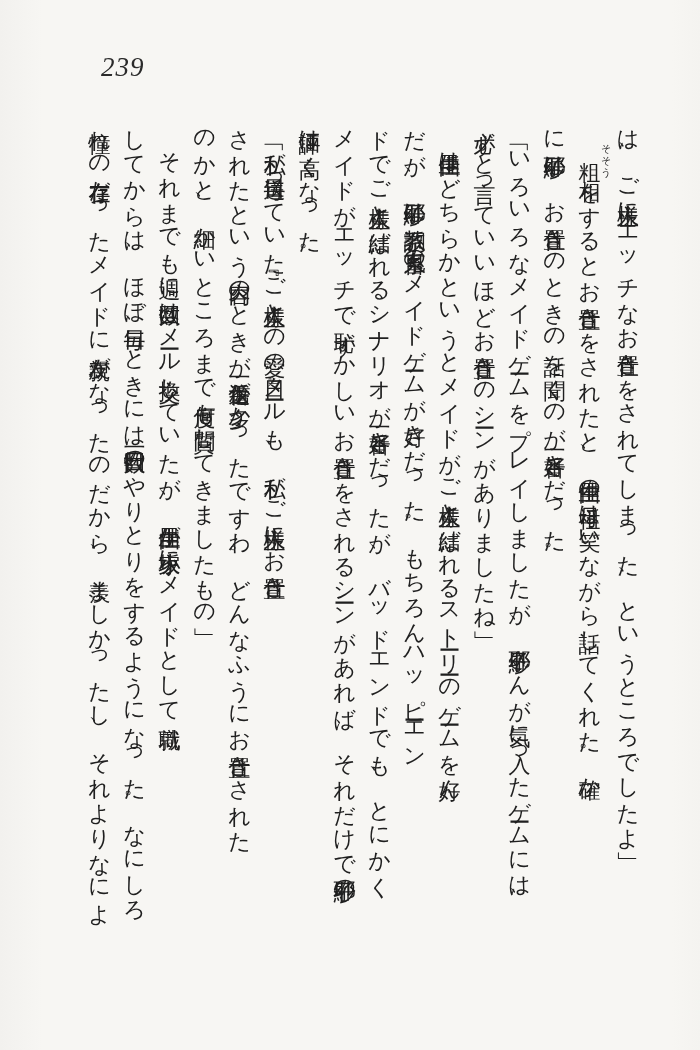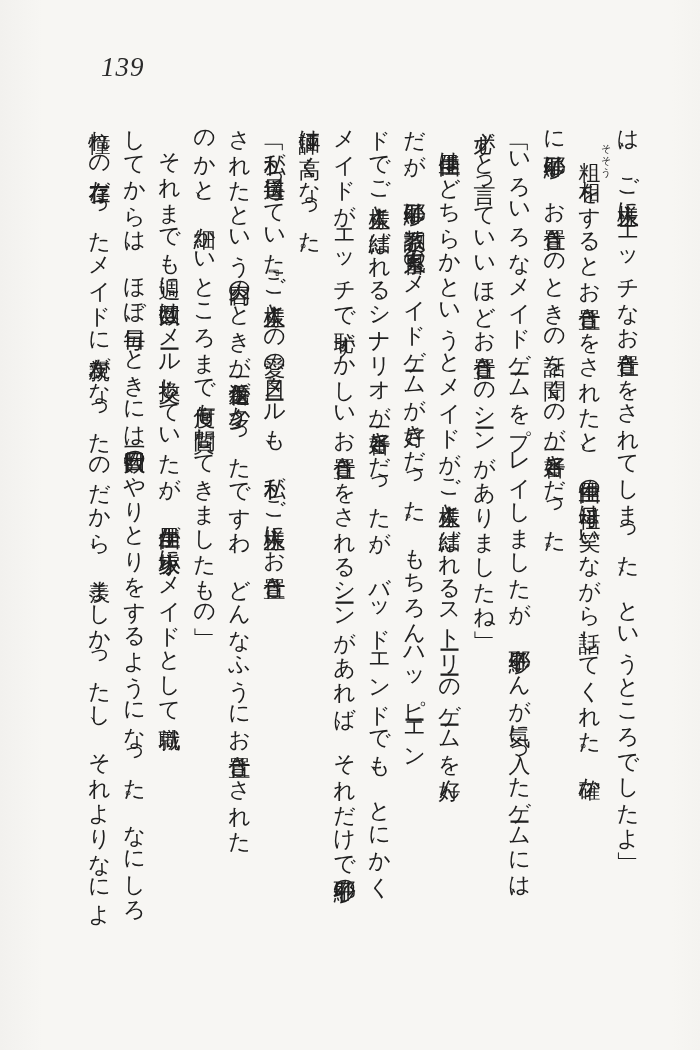--- a/index.html
+++ b/index.html
@@ -49,21 +49,21 @@
   rt {
     font-size: 10px;
     color: #2a2a2a;
     letter-spacing: 0;
   }
 </style>
 </head>
 <body>
 
 <div class="page">
-  <div class="page-number">139</div>
+  <div class="page-number">239</div>
   <div class="text-block" id="text-block">
       <div class="text-line">は、ご主人様にエッチなお仕置きをされてしまった、というところでしたよ」</div>
       <div class="text-line indent"><ruby>粗相<rt>そそう</rt></ruby>をするとお仕置きをされたと、由佳里の祖母は笑いながら話してくれた。確か</div>
       <div class="text-line">に紗耶子は、お仕置きのときの話を聞くのが一番好きだった。</div>
       <div class="text-line indent">「いろいろなメイドゲームをプレイしましたが、紗耶子さんが気に入ったゲームには、</div>
       <div class="text-line">必ずと言っていいほどお仕置きのシーンがありましたね」</div>
       <div class="text-line indent">由佳里はどちらかというとメイドがご主人様と結ばれるストーリーのゲームを好ん</div>
       <div class="text-line">だが、紗耶子は調教系、鬼畜系のメイドゲームが好きだった。もちろんハッピーエン</div>
       <div class="text-line">ドでご主人様と結ばれるシナリオが一番好きだったが、バッドエンドでも、とにかく</div>
       <div class="text-line">メイドがエッチで恥ずかしいお仕置きをされるシーンがあれば、それだけで紗耶子の</div>

